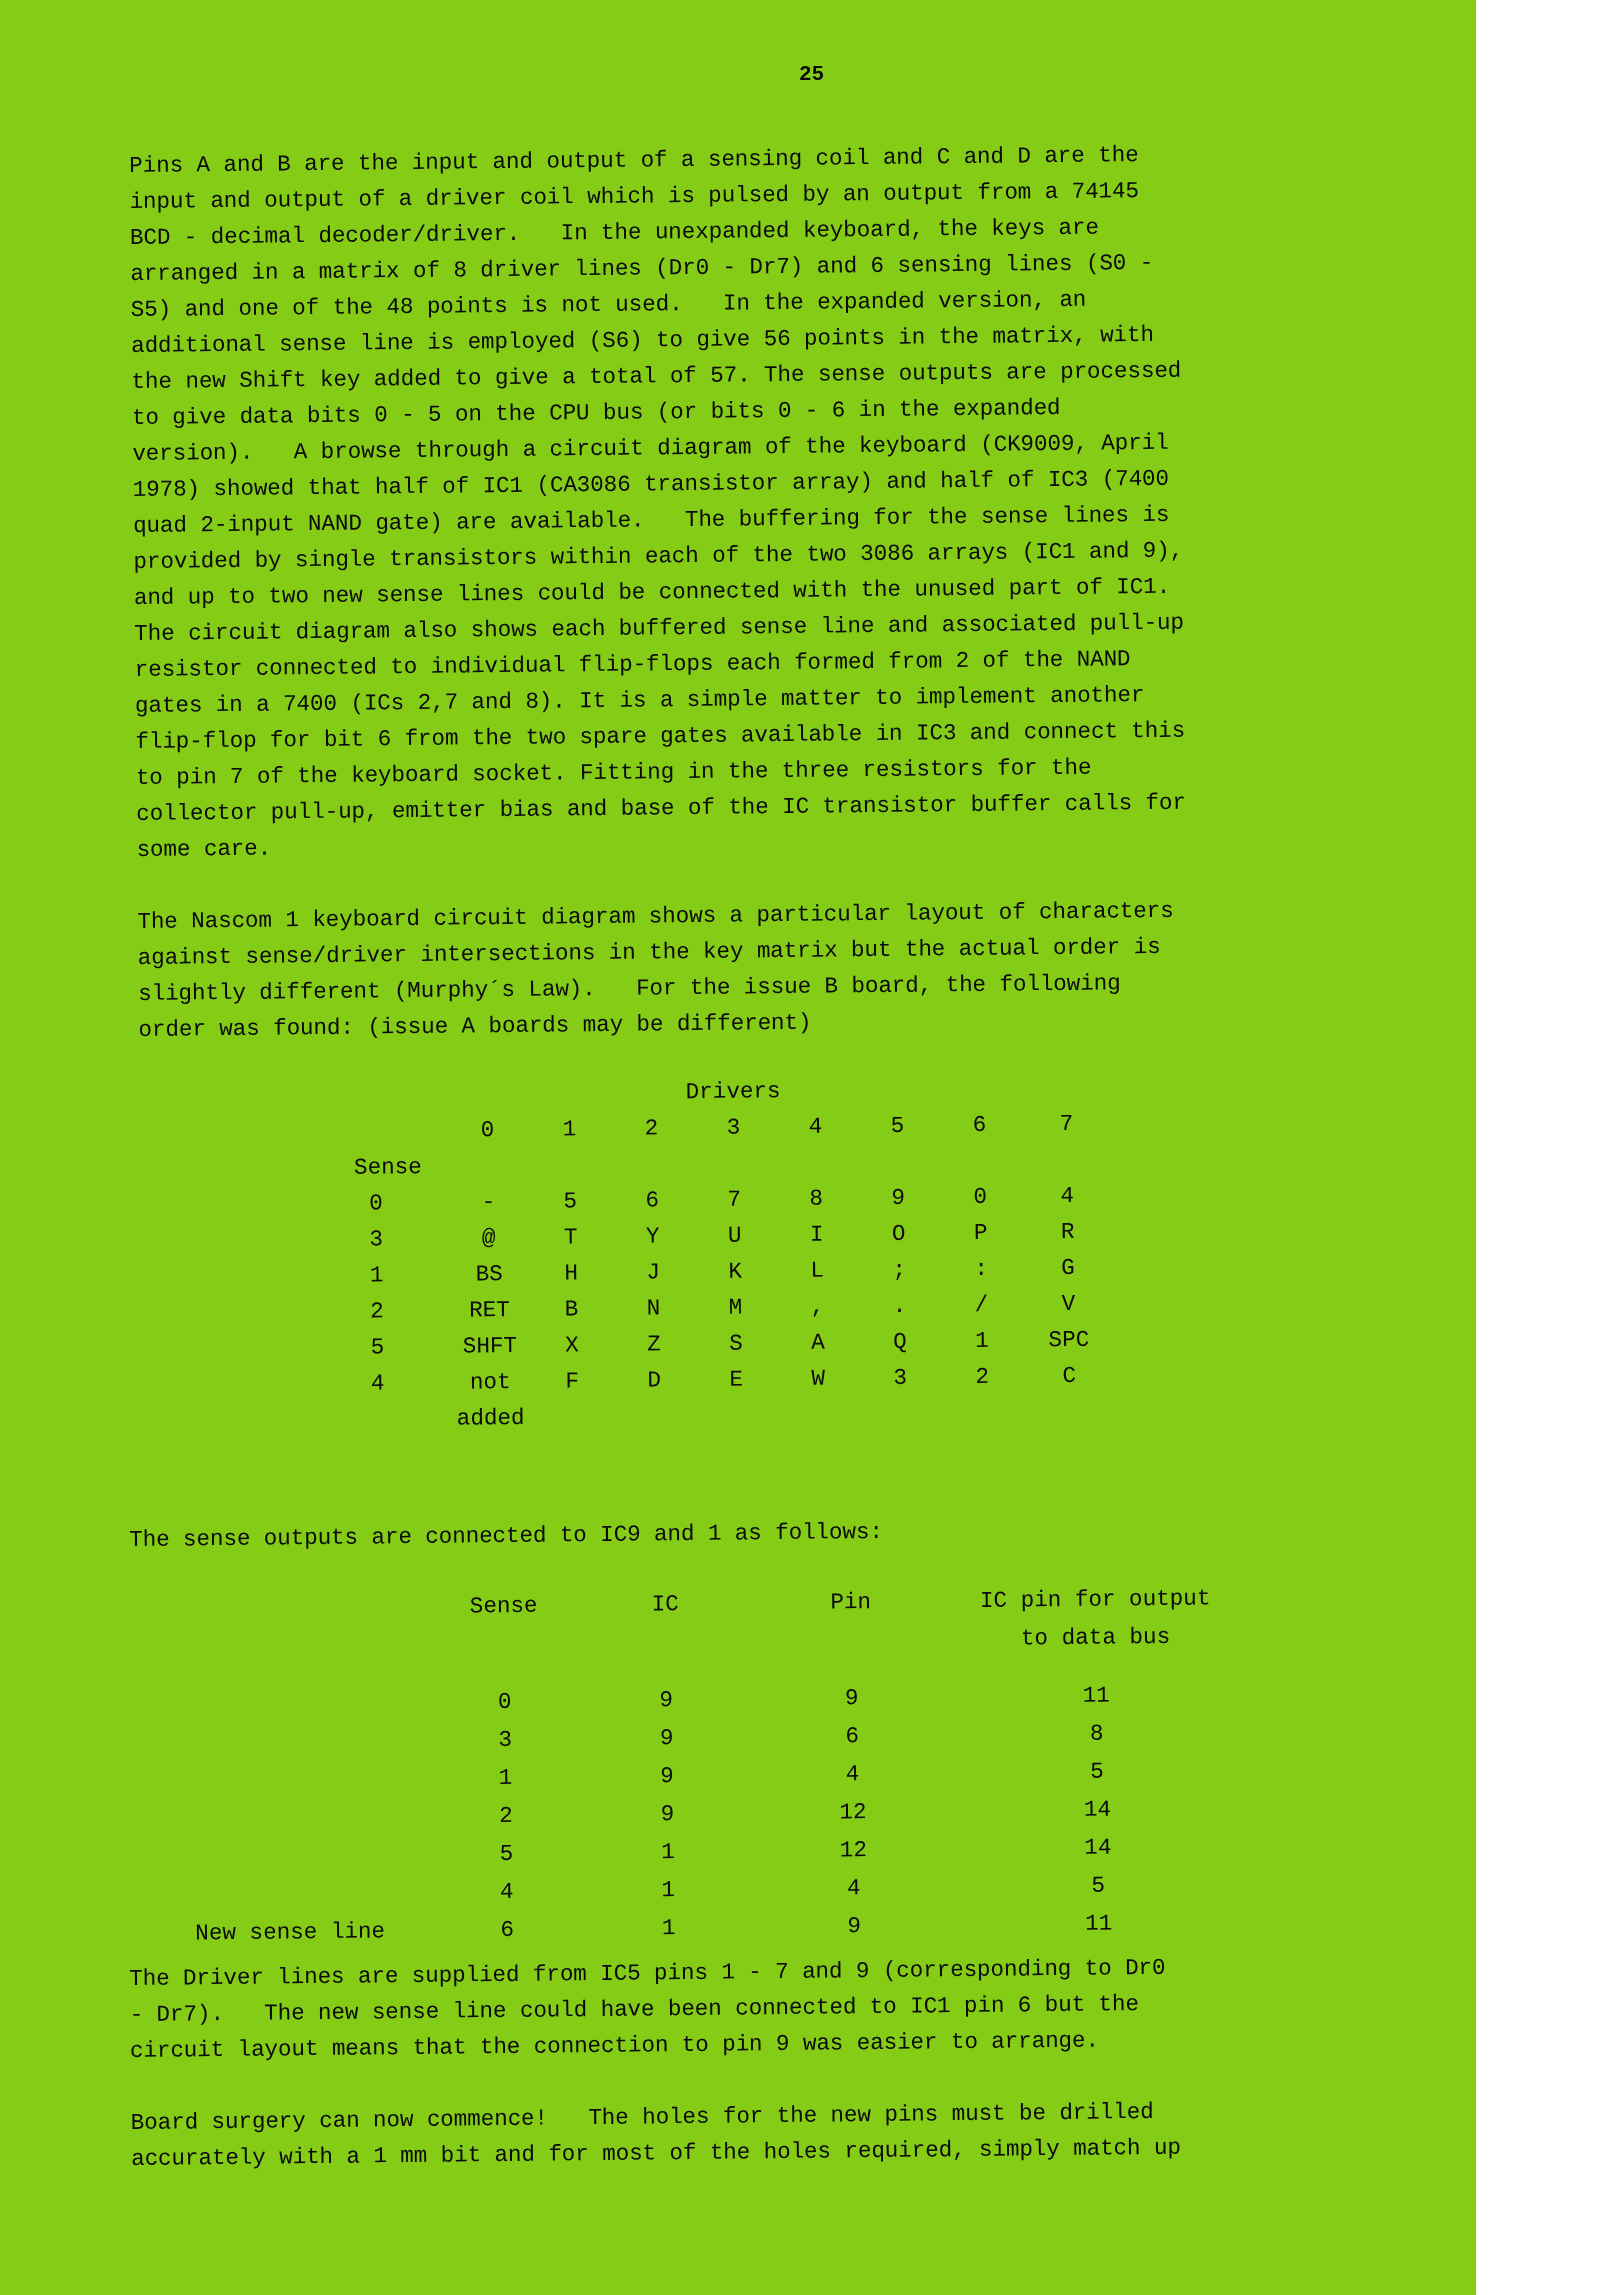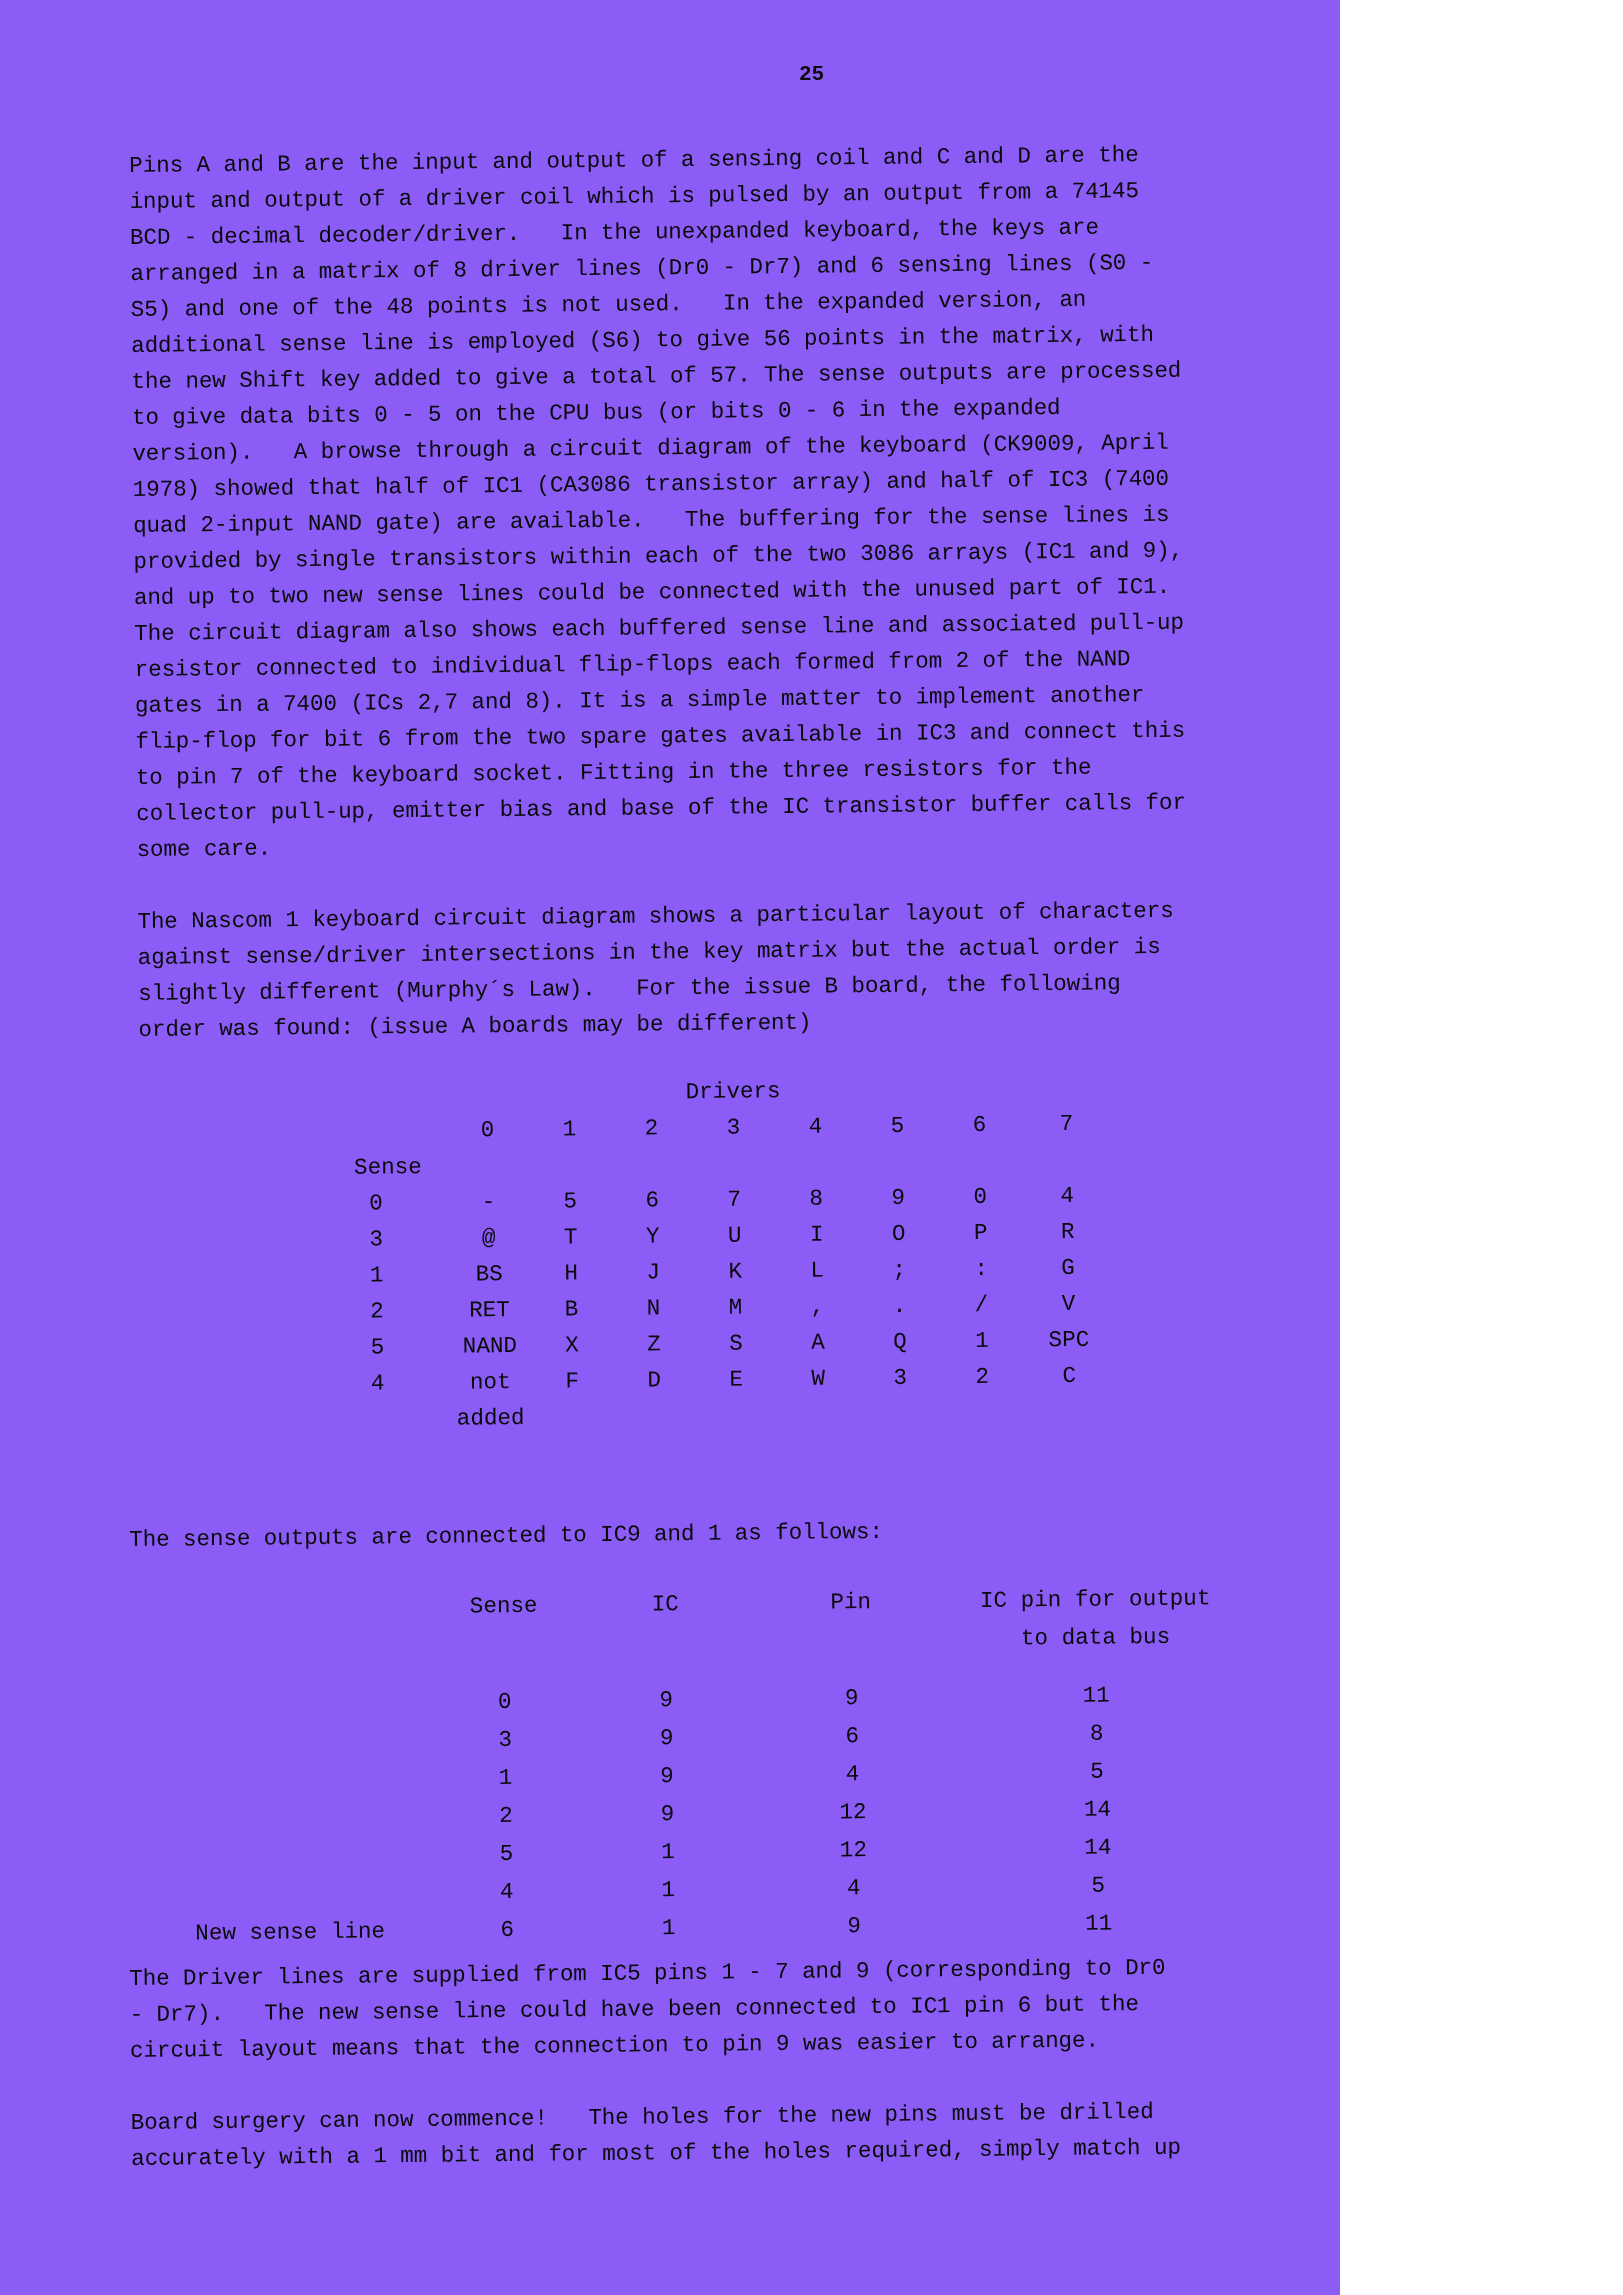--- a/index.html
+++ b/index.html
@@ -13,23 +13,23 @@
     position: relative;
     font-family: "Liberation Mono", "DejaVu Sans Mono", monospace;
     color: #0a0a0a;
     overflow: hidden;
   }
 
   
   .page {
     position: absolute;
     top: 0; left: 0;
-    width: 1340px;
+    width: 1476px;
     height: 2295px;
-    background: #8b5cf6;
+    background: #84cc16;
   }
 
   .page-number {
     position: absolute;
     top: 61px;
     left: 0;
     width: 1624px;
     text-align: center;
     font-family: "Liberation Sans", "DejaVu Sans", sans-serif;
     font-weight: bold;
@@ -220,21 +220,21 @@
           <td class="mx-cell">B</td>
           <td class="mx-cell">N</td>
           <td class="mx-cell">M</td>
           <td class="mx-cell">,</td>
           <td class="mx-cell">.</td>
           <td class="mx-cell">/</td>
           <td class="mx-cell-wide">V</td>
         </tr>
         <tr>
           <td class="mx-rowhead">5</td>
-          <td class="mx-cell">NAND</td>
+          <td class="mx-cell">SHFT</td>
           <td class="mx-cell">X</td>
           <td class="mx-cell">Z</td>
           <td class="mx-cell">S</td>
           <td class="mx-cell">A</td>
           <td class="mx-cell">Q</td>
           <td class="mx-cell">1</td>
           <td class="mx-cell-wide">SPC</td>
         </tr>
         <tr>
           <td class="mx-rowhead">4</td>

